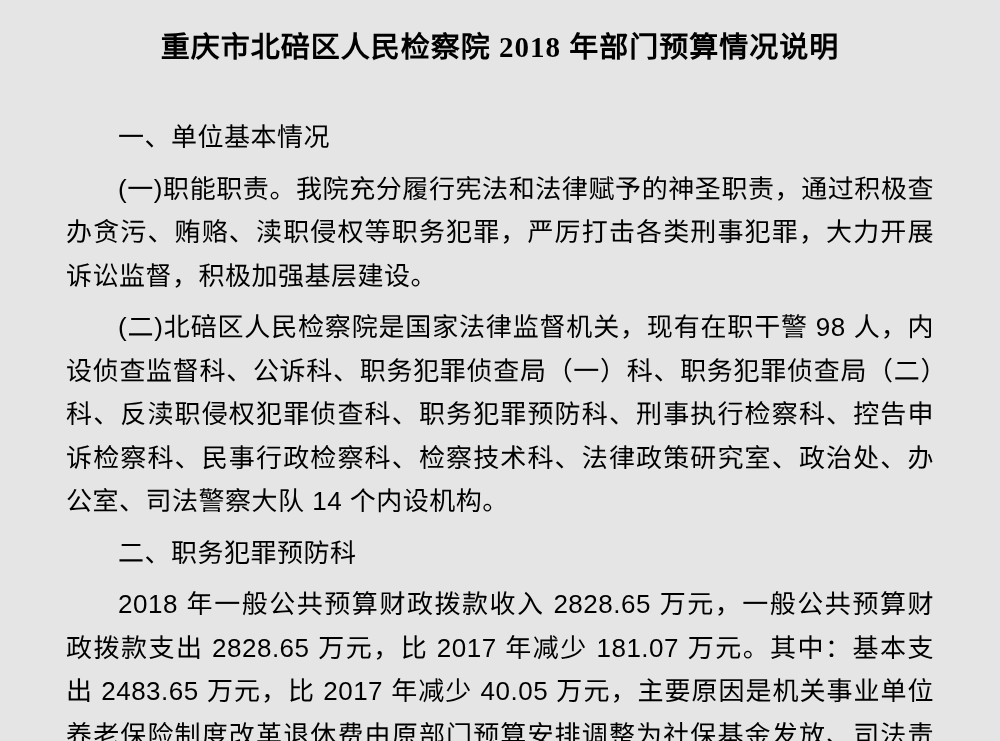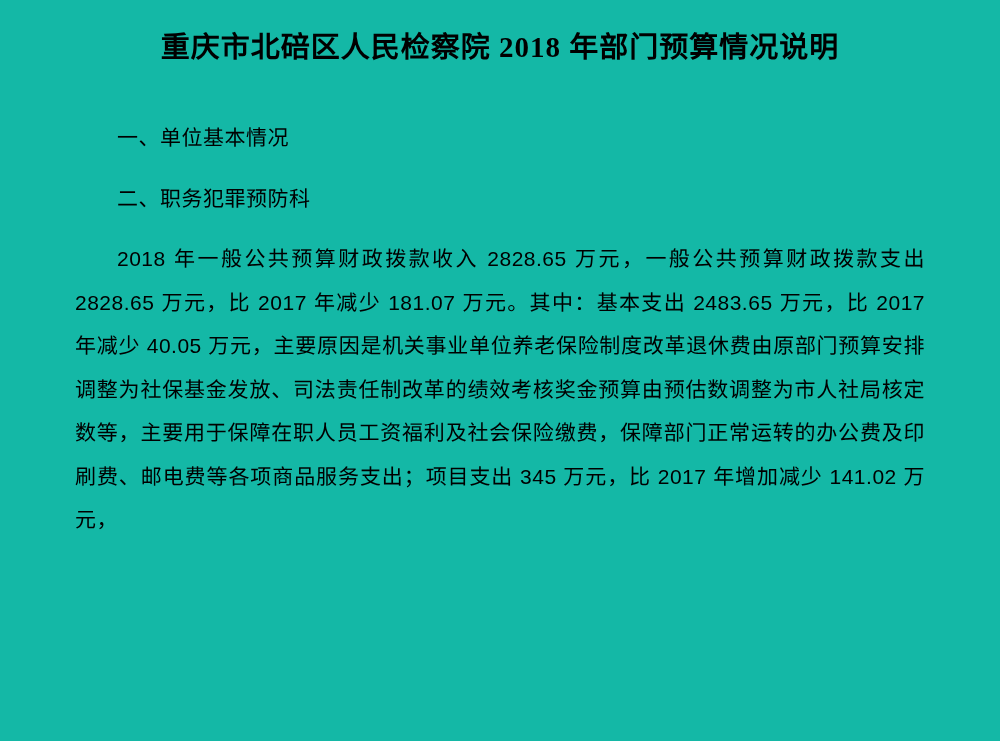--- a/index.html
+++ b/index.html
@@ -11,51 +11,53 @@
     width: 1000px;
     height: 741px;
     overflow: hidden;
     color: #000000;
   }
   .page {
     box-sizing: border-box;
     width: 1000px;
     height: 741px;
     padding: 26px 58px 2px 58px;
-    background: #14b8a6;
+    background: #e5e5e5;
   }
   .doc-title {
     font-family: "Liberation Serif", "DejaVu Serif", serif;
     font-weight: bold;
     font-size: 29px;
     line-height: 42px;
     text-align: center;
     margin: 0;
     letter-spacing: 1px;
   }
   .doc-body {
     margin-top: 48px;
   }
   .para {
     font-family: "Liberation Sans", "DejaVu Sans", sans-serif;
-    font-size: 21px;
+    font-size: 26px;
     line-height: 43.5px;
     text-align: justify;
     text-indent: 2em;
-    margin: 17px;
+    margin: 8px;
     letter-spacing: 0.5px;
   }
   .para.heading {
     text-align: left;
   }
 </style>
 </head>
 <body>
 
 <div class="page">
   <h1 class="doc-title">重庆市北碚区人民检察院 2018 年部门预算情况说明</h1>
 
   <div class="doc-body">
     <p class="para heading">一、单位基本情况</p>
+    <p class="para">(一)职能职责。我院充分履行宪法和法律赋予的神圣职责，通过积极查办贪污、贿赂、渎职侵权等职务犯罪，严厉打击各类刑事犯罪，大力开展诉讼监督，积极加强基层建设。</p>
+    <p class="para">(二)北碚区人民检察院是国家法律监督机关，现有在职干警 98 人，内设侦查监督科、公诉科、职务犯罪侦查局（一）科、职务犯罪侦查局（二）科、反渎职侵权犯罪侦查科、职务犯罪预防科、刑事执行检察科、控告申诉检察科、民事行政检察科、检察技术科、法律政策研究室、政治处、办公室、司法警察大队 14 个内设机构。</p>
     <p class="para heading">二、职务犯罪预防科</p>
     <p class="para">2018 年一般公共预算财政拨款收入 2828.65 万元，一般公共预算财政拨款支出 2828.65 万元，比 2017 年减少 181.07 万元。其中：基本支出 2483.65 万元，比 2017 年减少 40.05 万元，主要原因是机关事业单位养老保险制度改革退休费由原部门预算安排调整为社保基金发放、司法责任制改革的绩效考核奖金预算由预估数调整为市人社局核定数等，主要用于保障在职人员工资福利及社会保险缴费，保障部门正常运转的办公费及印刷费、邮电费等各项商品服务支出；项目支出 345 万元，比 2017 年增加减少 141.02 万元，</p>
   </div>
 </div>
 
 </body></html>

